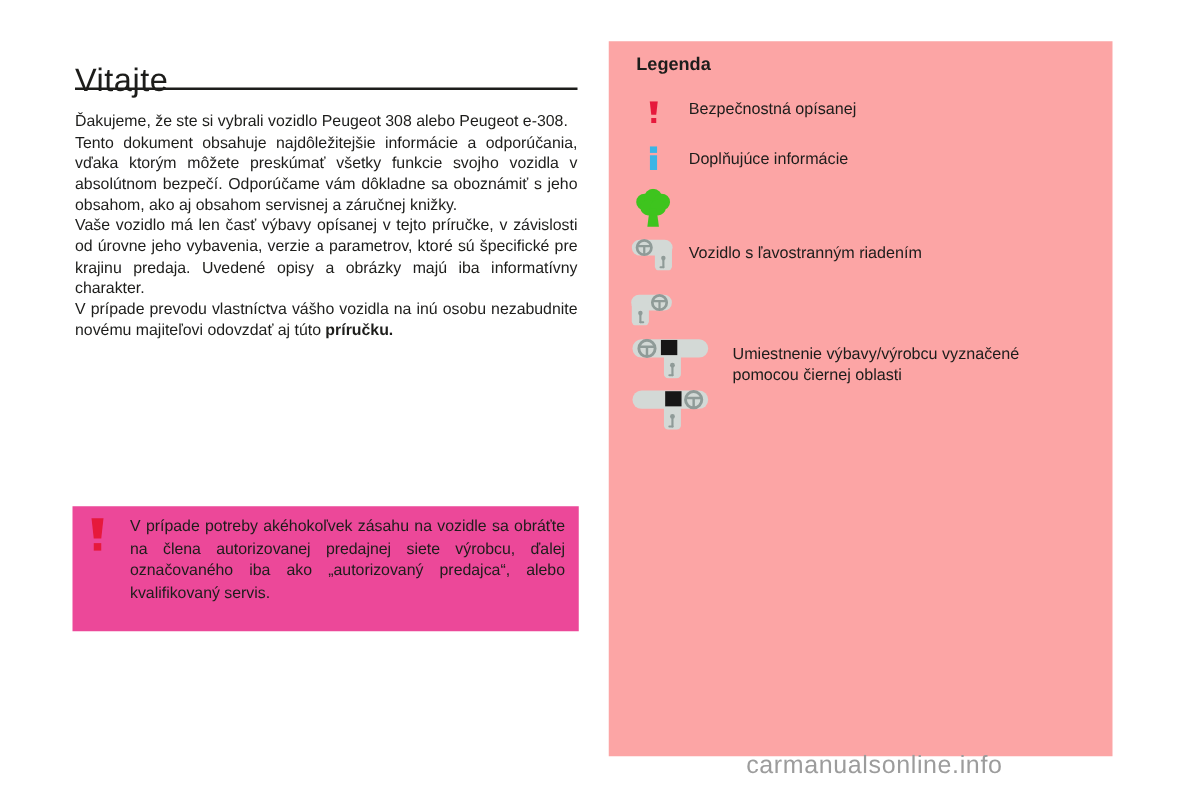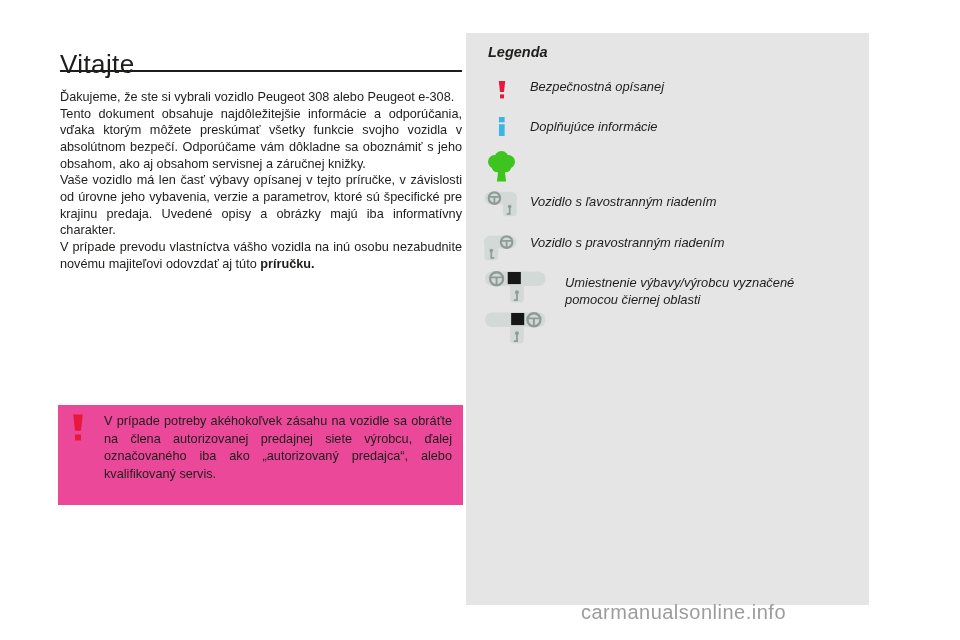--- a/index.html
+++ b/index.html
@@ -1,35 +1,35 @@
 <!DOCTYPE html>
 <html><head>
 <meta charset="utf-8">
 <style>
   html,body{margin:0;padding:0;}
   body{
     width:960px;height:640px;position:relative;background:#ffffff;
     font-family:"Liberation Sans",sans-serif;color:#1d1d1b;overflow:hidden;
   }
-  .page{position:absolute;inset:0;width:800px;height:640px;background:#fff;}
+  .page{position:absolute;inset:0;width:800px;height:640px;background:#fff;padding-left:16px;}
 
   
   .title{position:absolute;left:60px;top:34px;font-size:26px;font-weight:400;letter-spacing:.4px;line-height:1;}
   .rule{position:absolute;left:60px;top:70px;width:402px;height:2px;background:#1d1d1b;}
   .body-text{position:absolute;left:60px;top:89px;width:402px;font-size:12.7px;line-height:16.65px;text-align:justify;}
   .body-text p{margin:0;}
   .bold{font-weight:bold;}
 
   
   .warning-box{position:absolute;left:58px;top:405px;width:405px;height:100px;background:#ec4899;}
   .warning-icon{position:absolute;left:14px;top:9px;}
   .warning-text{position:absolute;left:46px;top:8px;width:348px;font-size:12.7px;line-height:17.5px;text-align:justify;}
 
   
-  .legend-panel{position:absolute;left:466px;top:33px;width:403px;height:572px;background:#e5e5e5;font-style:italic;}
+  .legend-panel{position:absolute;left:487px;top:33px;width:403px;height:572px;background:#fca5a5;}
   .legend-title{position:absolute;left:22px;top:11px;font-size:14.5px;font-weight:bold;}
   .lg-icon{position:absolute;display:block;line-height:0;}
   .lg-label{position:absolute;left:64px;font-size:12.9px;line-height:17px;}
   .i-alert{left:32px;top:48px;}
   .i-info{left:32px;top:84px;}
   .i-tree{left:21px;top:118px;}
   .i-lhd{left:18px;top:158px;}
   .i-rhd{left:17px;top:202px;}
   .i-loc-lhd{left:18px;top:238px;}
   .i-loc-rhd{left:18px;top:279px;}
@@ -133,21 +133,20 @@
             <path d="M0,-0.6 V5" stroke-width="1.9"></path>
           </g>
           <g transform="translate(27.2,19.5)" stroke="#8f9b98" fill="none" stroke-linecap="round">
             <circle cy="-3.4" r="1.9" fill="#8f9b98" stroke="none"></circle>
             <path d="M0,-1.6 V4.4" stroke-width="1.8"></path>
             <path d="M-2.4,4.4 H0" stroke-width="1.8"></path>
           </g>
         </g>
       </svg>
     </span>
-    <span class="lg-label t-r5">Vozidlo s pravostranným riadením</span>
 
     <span class="lg-icon i-loc-lhd">
       <svg width="63" height="32" viewBox="0 0 64 33" aria-hidden="true">
         <g fill="#d3d9d6">
           <rect x="0.5" y="0.5" width="62.5" height="15" rx="7.5"></rect>
           <rect x="26.5" y="9" width="14" height="23.5" rx="3.5"></rect>
         </g>
         <rect x="24" y="1" width="13.5" height="12.5" fill="#161616"></rect>
         <g transform="translate(12.5,8)" stroke="#8f9b98" fill="none" stroke-linecap="round">
           <circle r="6.7" stroke-width="2.4"></circle>

